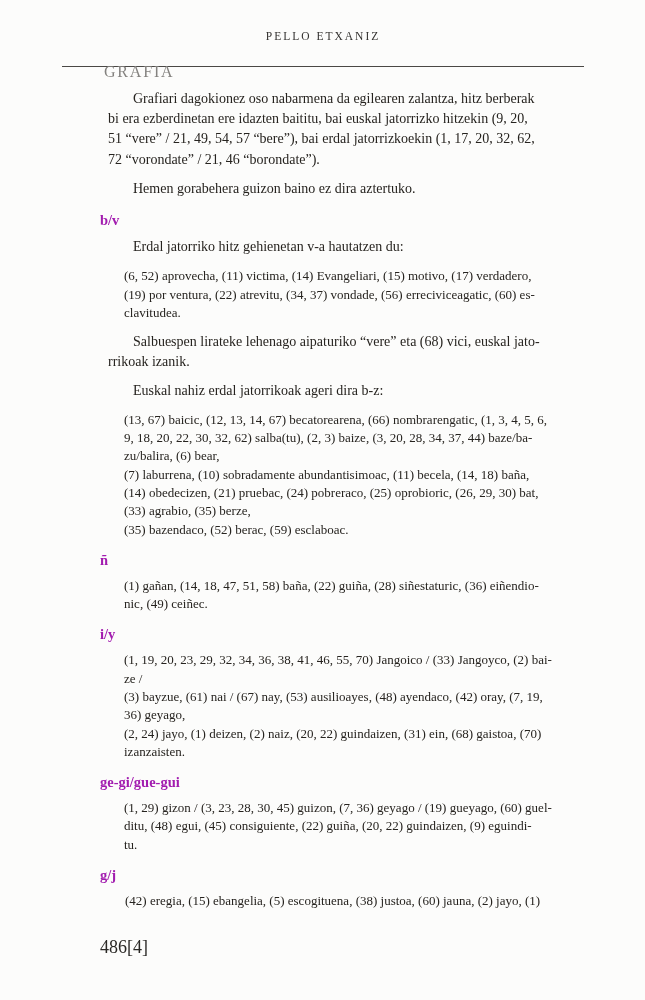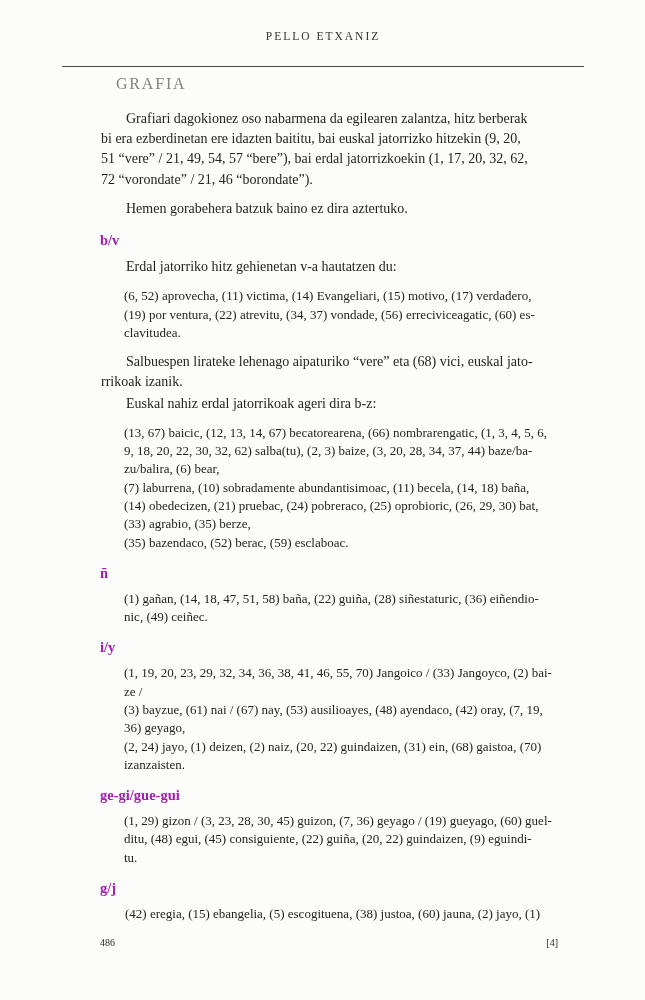--- a/index.html
+++ b/index.html
@@ -26,24 +26,24 @@
   }
   .content {
     position: absolute;
     left: 100px; top: 59px;
     width: 458px;
   }
   .doc-title {
     font-size: 16px;
     letter-spacing: 1.8px;
     color: #84827f;
-    margin: 16px;
+    margin: 4px;
     font-weight: normal;
   }
-  .para { margin: 1px; }
+  .para { margin: 8px; }
   .para-body {
     font-size: 14px;
     line-height: 20.2px;
   }
   .para-body + .para-body { margin-top: 0; }
   .gap-before { margin-top: 9px !important; }
   .para-quote {
     font-size: 13px;
     line-height: 18.3px;
     margin: 10px 0 10px 24px;
@@ -64,22 +64,21 @@
   .line.indent { padding-left: 25px; }
   .ln {
     display: inline-block;
     white-space: nowrap;
     transform-origin: 0 50%;
   }
   .footer {
     position: absolute;
     left: 100px; right: 87px; top: 937px;
     display: flex;
-    justify-content: space-between;
-    font-size: 10px;
+    font-size: 18px;
     color: #2a2825;
   }
 </style>
 </head>
 <body>
 
 <div class="page">
 
   <div class="running-head-wrap">
     <span class="running-head">PELLO ETXANIZ</span>
@@ -88,21 +87,21 @@
   <div class="content">
     <h1 class="doc-title">GRAFIA</h1>
     <div>
         <div class="para para-body">
           <div class="line indent"><span class="ln">Grafiari dagokionez oso nabarmena da egilearen zalantza, hitz berberak</span></div>
           <div class="line"><span class="ln">bi era ezberdinetan ere idazten baititu, bai euskal jatorrizko hitzekin (9, 20,</span></div>
           <div class="line"><span class="ln">51 “vere” / 21, 49, 54, 57 “bere”), bai erdal jatorrizkoekin (1, 17, 20, 32, 62,</span></div>
           <div class="line"><span class="ln">72 “vorondate” / 21, 46 “borondate”).</span></div>
         </div>
         <div class="para para-body gap-before">
-          <div class="line indent"><span class="ln">Hemen gorabehera batzuk baino ez dira aztertuko.</span></div>
+          <div class="line indent"><span class="ln">Hemen gorabehera guizon baino ez dira aztertuko.</span></div>
         </div>
         <div class="sec-heading">b/v</div>
         <div class="para para-body">
           <div class="line indent"><span class="ln">Erdal jatorriko hitz gehienetan v-a hautatzen du:</span></div>
         </div>
         <div class="para para-quote">
           <div class="line"><span class="ln">(6, 52) aprovecha, (11) victima, (14) Evangeliari, (15) motivo, (17) verdadero,</span></div>
           <div class="line"><span class="ln">(19) por ventura, (22) atrevitu, (34, 37) vondade, (56) erreciviceagatic, (60) es-</span></div>
           <div class="line"><span class="ln">clavitudea.</span></div>
         </div>

